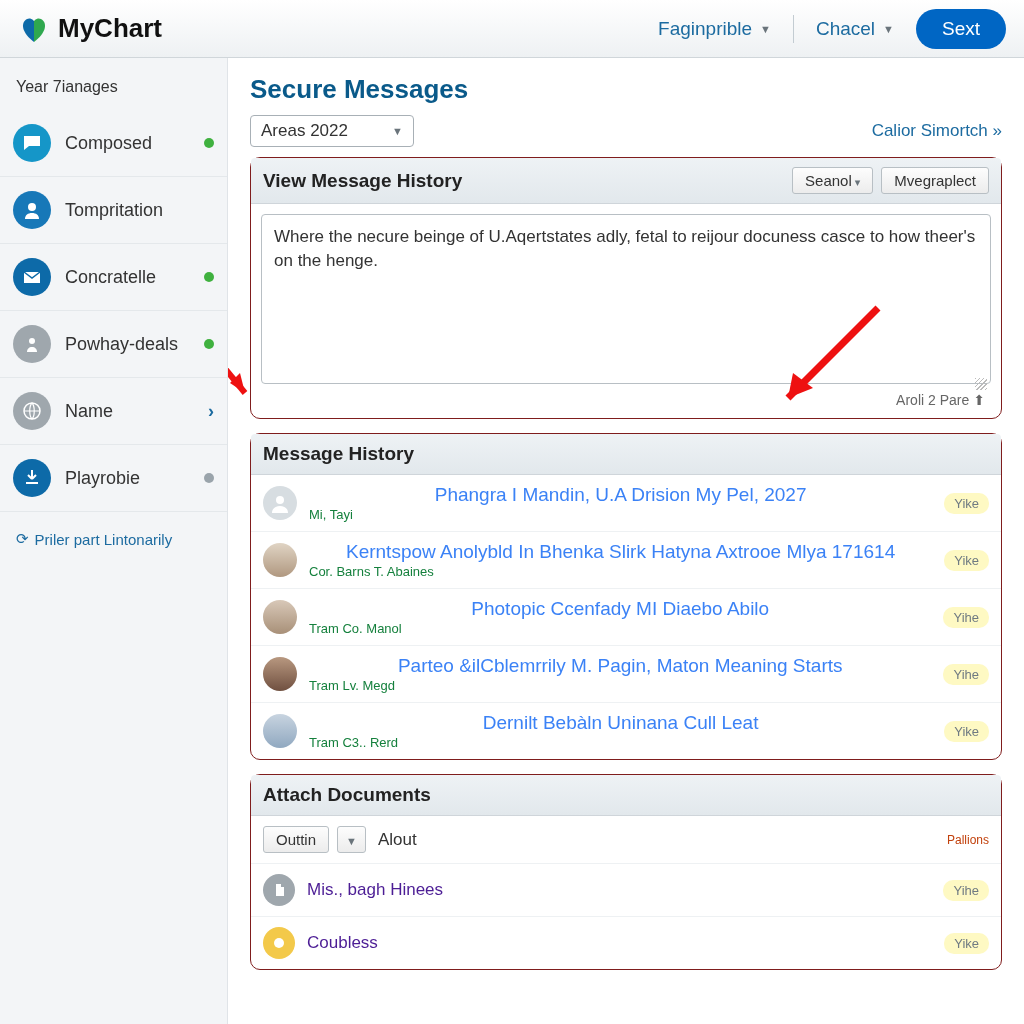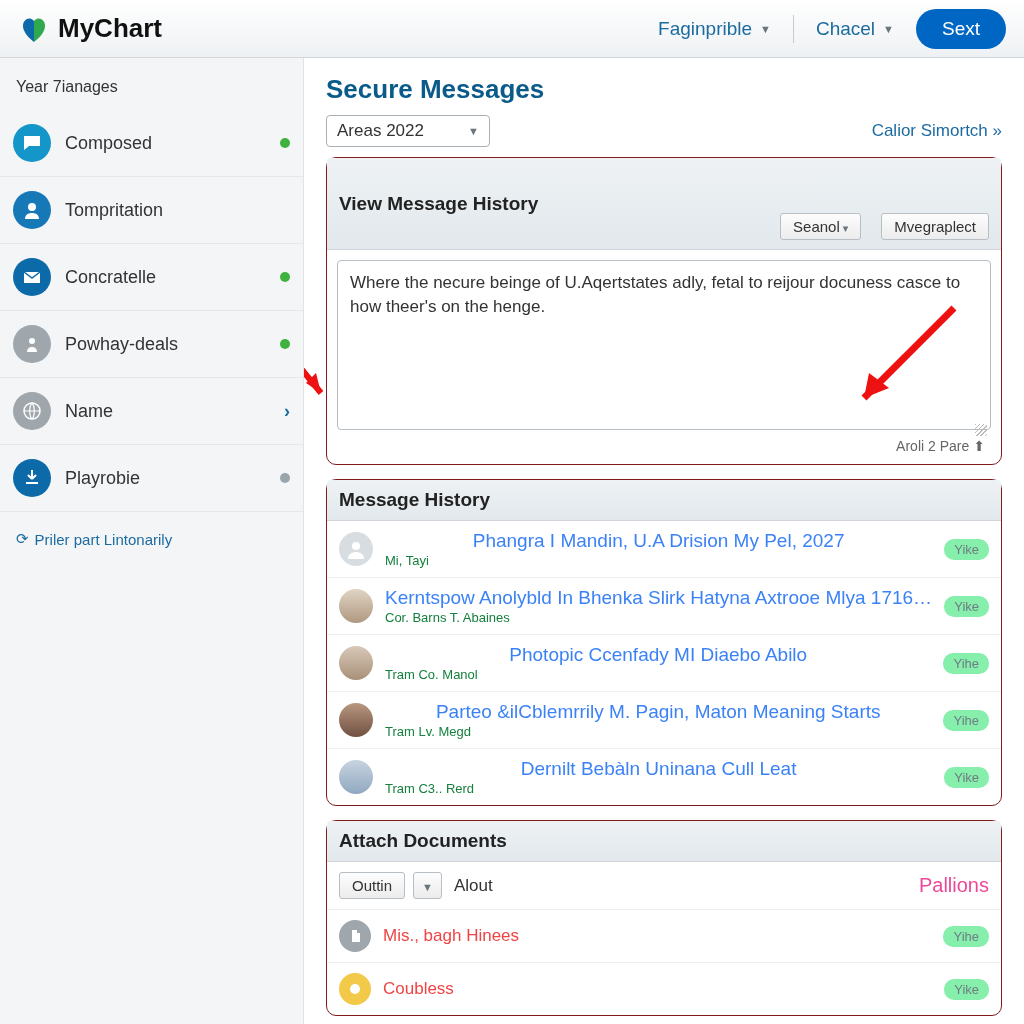--- a/index.html
+++ b/index.html
@@ -46,21 +46,21 @@
     color: #fff;
     border: none;
     border-radius: 22px;
     padding: 9px 26px;
     font-size: 19px;
     font-weight: 400;
     cursor: pointer;
   }
   .layout { display: flex; height: calc(100% - 58px); }
   .sidebar {
-    width: 304px;
+    width: 228px;
     background: #f3f5f7;
     border-right: 1px solid #e0e4e8;
     padding-top: 12px;
   }
   .sidebar-heading {
     font-size: 16px;
     color: #333;
     padding: 8px 16px 14px;
   }
   .side-item {
@@ -133,21 +133,21 @@
     background: linear-gradient(#eef2f5, #e2e8ec);
     border-bottom: 1px solid #cfd5da;
     padding: 9px 12px;
     font-size: 19px;
     font-weight: 700;
     color: #222;
     display: flex;
     align-items: center;
     border-radius: 4px 4px 0 0;
   }
-  .panel-header .hdr-actions { margin-left: auto; display: flex; gap: 20px; margin-top: 46px; }
+  .panel-header .hdr-actions { margin-left: auto; display: flex; gap: 8px; }
   .hdr-btn {
     background: linear-gradient(#fdfdfd,#ececec);
     border: 1px solid #b8bfc4;
     border-radius: 3px;
     padding: 4px 12px;
     font-size: 15px;
     cursor: pointer;
     color: #333;
   }
   .compose-area {
@@ -191,47 +191,47 @@
     border-radius: 50%;
     background: #d7dde1;
     flex-shrink: 0;
     display: flex; align-items: center; justify-content: center;
     overflow: hidden;
   }
   .msg-body { flex: 1; min-width: 0; }
   .msg-title { font-size: 19px; color: #3b82f6; white-space: nowrap; overflow: hidden; text-overflow: ellipsis; text-align: center; }
   .msg-sub { font-size: 13px; color: #15803d; margin-top: 1px; }
   .pill {
-    background: #86efac;
+    background: #fef9c3;
     color: #6f7a82;
     font-size: 13px;
     padding: 3px 10px;
     border-radius: 10px;
     cursor: pointer;
   }
   .attach-controls {
     display: flex; align-items: center;
     padding: 10px 12px;
     gap: 8px;
     border-bottom: 1px solid #eef1f3;
   }
-  .attach-right { margin-left: auto; font-size: 20px; color: #ec4899; }
+  .attach-right { margin-left: auto; font-size: 12px; color: #c2410c; }
   .doc-item {
     display: flex; align-items: center;
     padding: 10px 12px;
     gap: 12px;
     border-bottom: 1px solid #eef1f3;
   }
   .doc-item:last-child { border-bottom: none; }
   .doc-icon {
     width: 32px; height: 32px; border-radius: 50%;
     display: flex; align-items: center; justify-content: center;
     flex-shrink: 0;
   }
-  .doc-name { font-size: 17px; color: #ef4444; flex: 1; }
+  .doc-name { font-size: 17px; color: #4c1d95; flex: 1; }
   .arrow-annot {
     position: absolute;
     color: #e11;
     pointer-events: none;
   }
   .caret { font-size: 11px; color: #6a747b; }
   .resize-handle {
     position: absolute;
     right: 14px;
     bottom: 28px;

